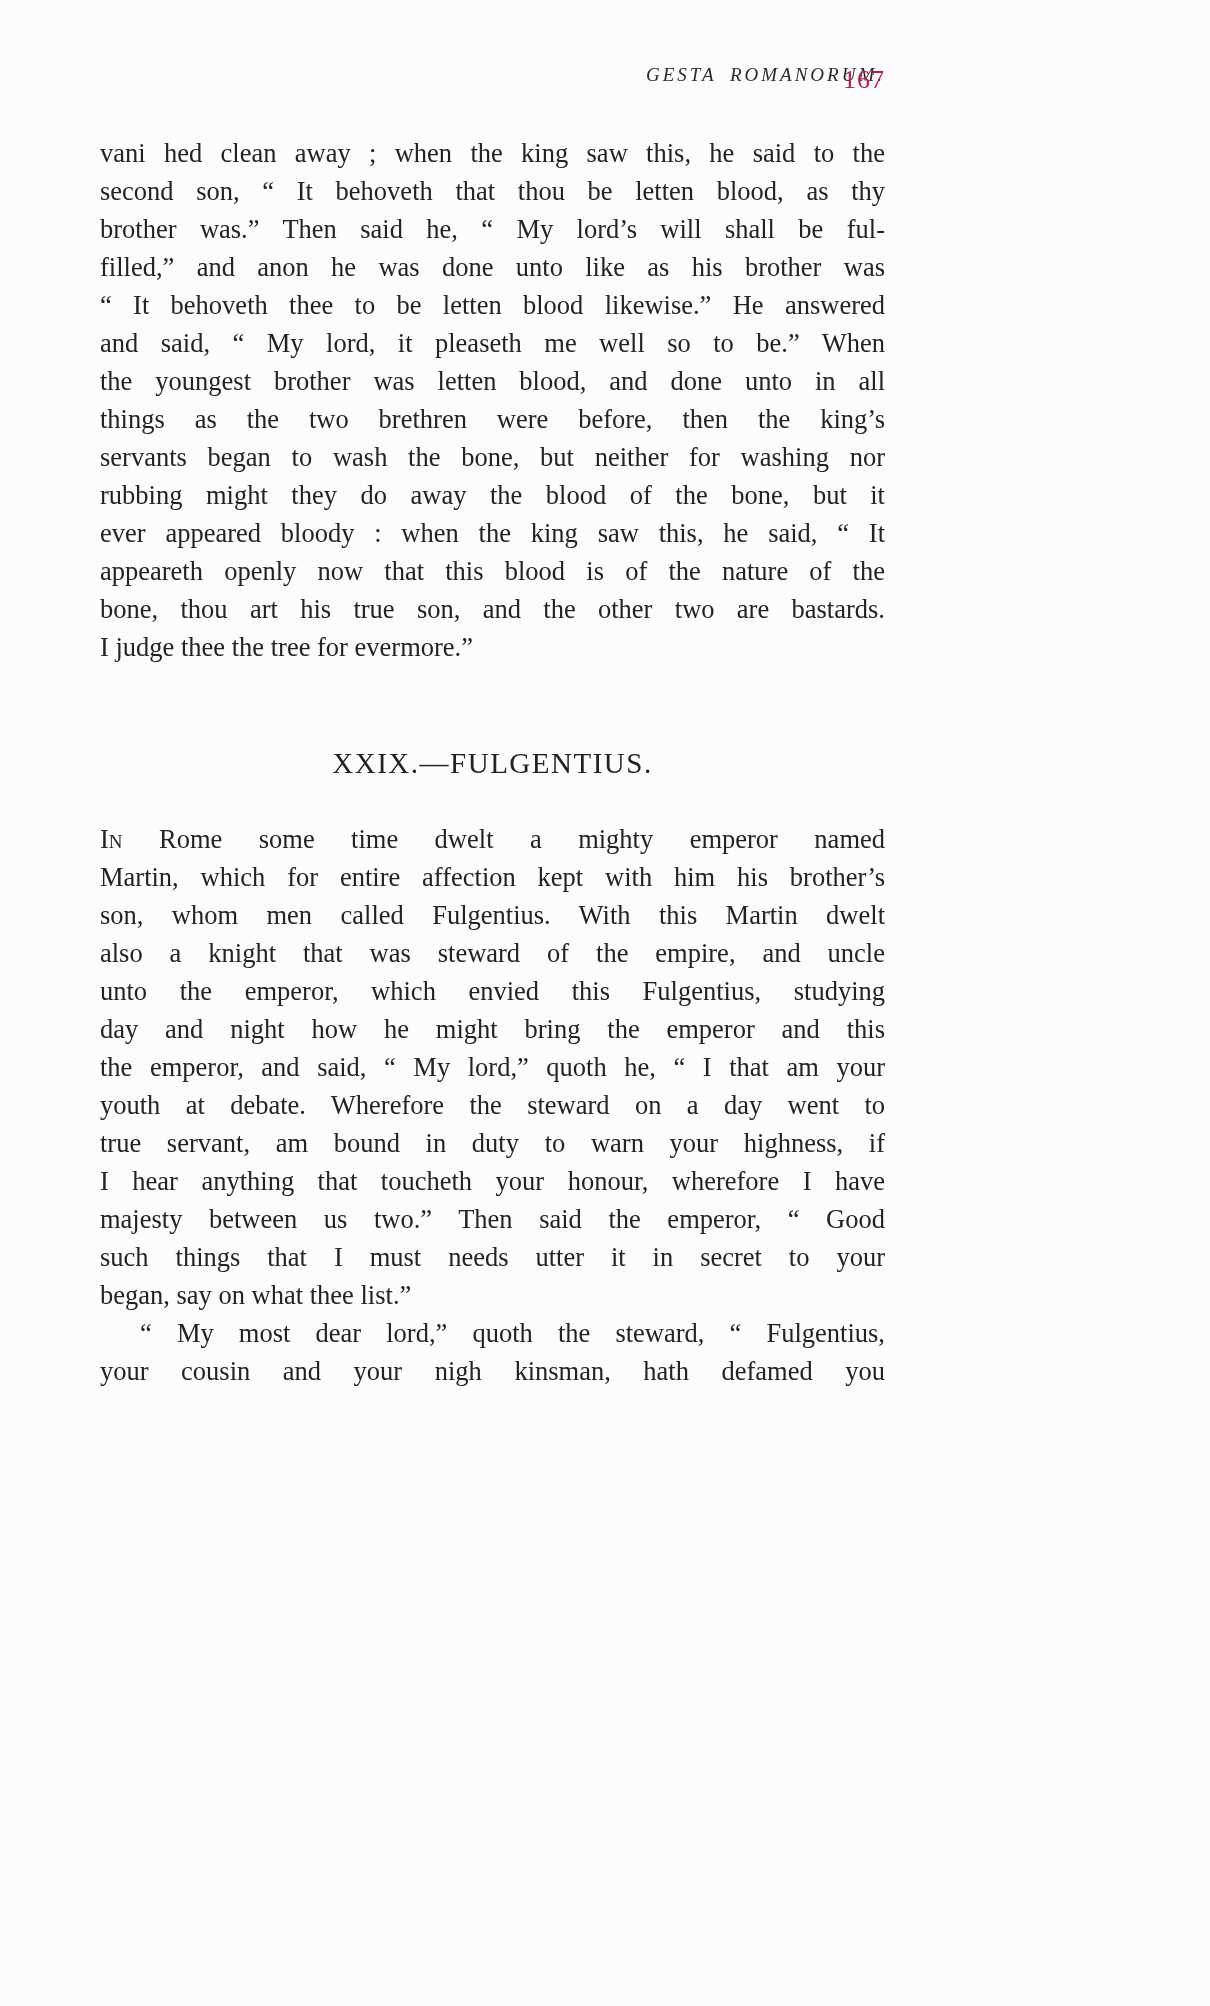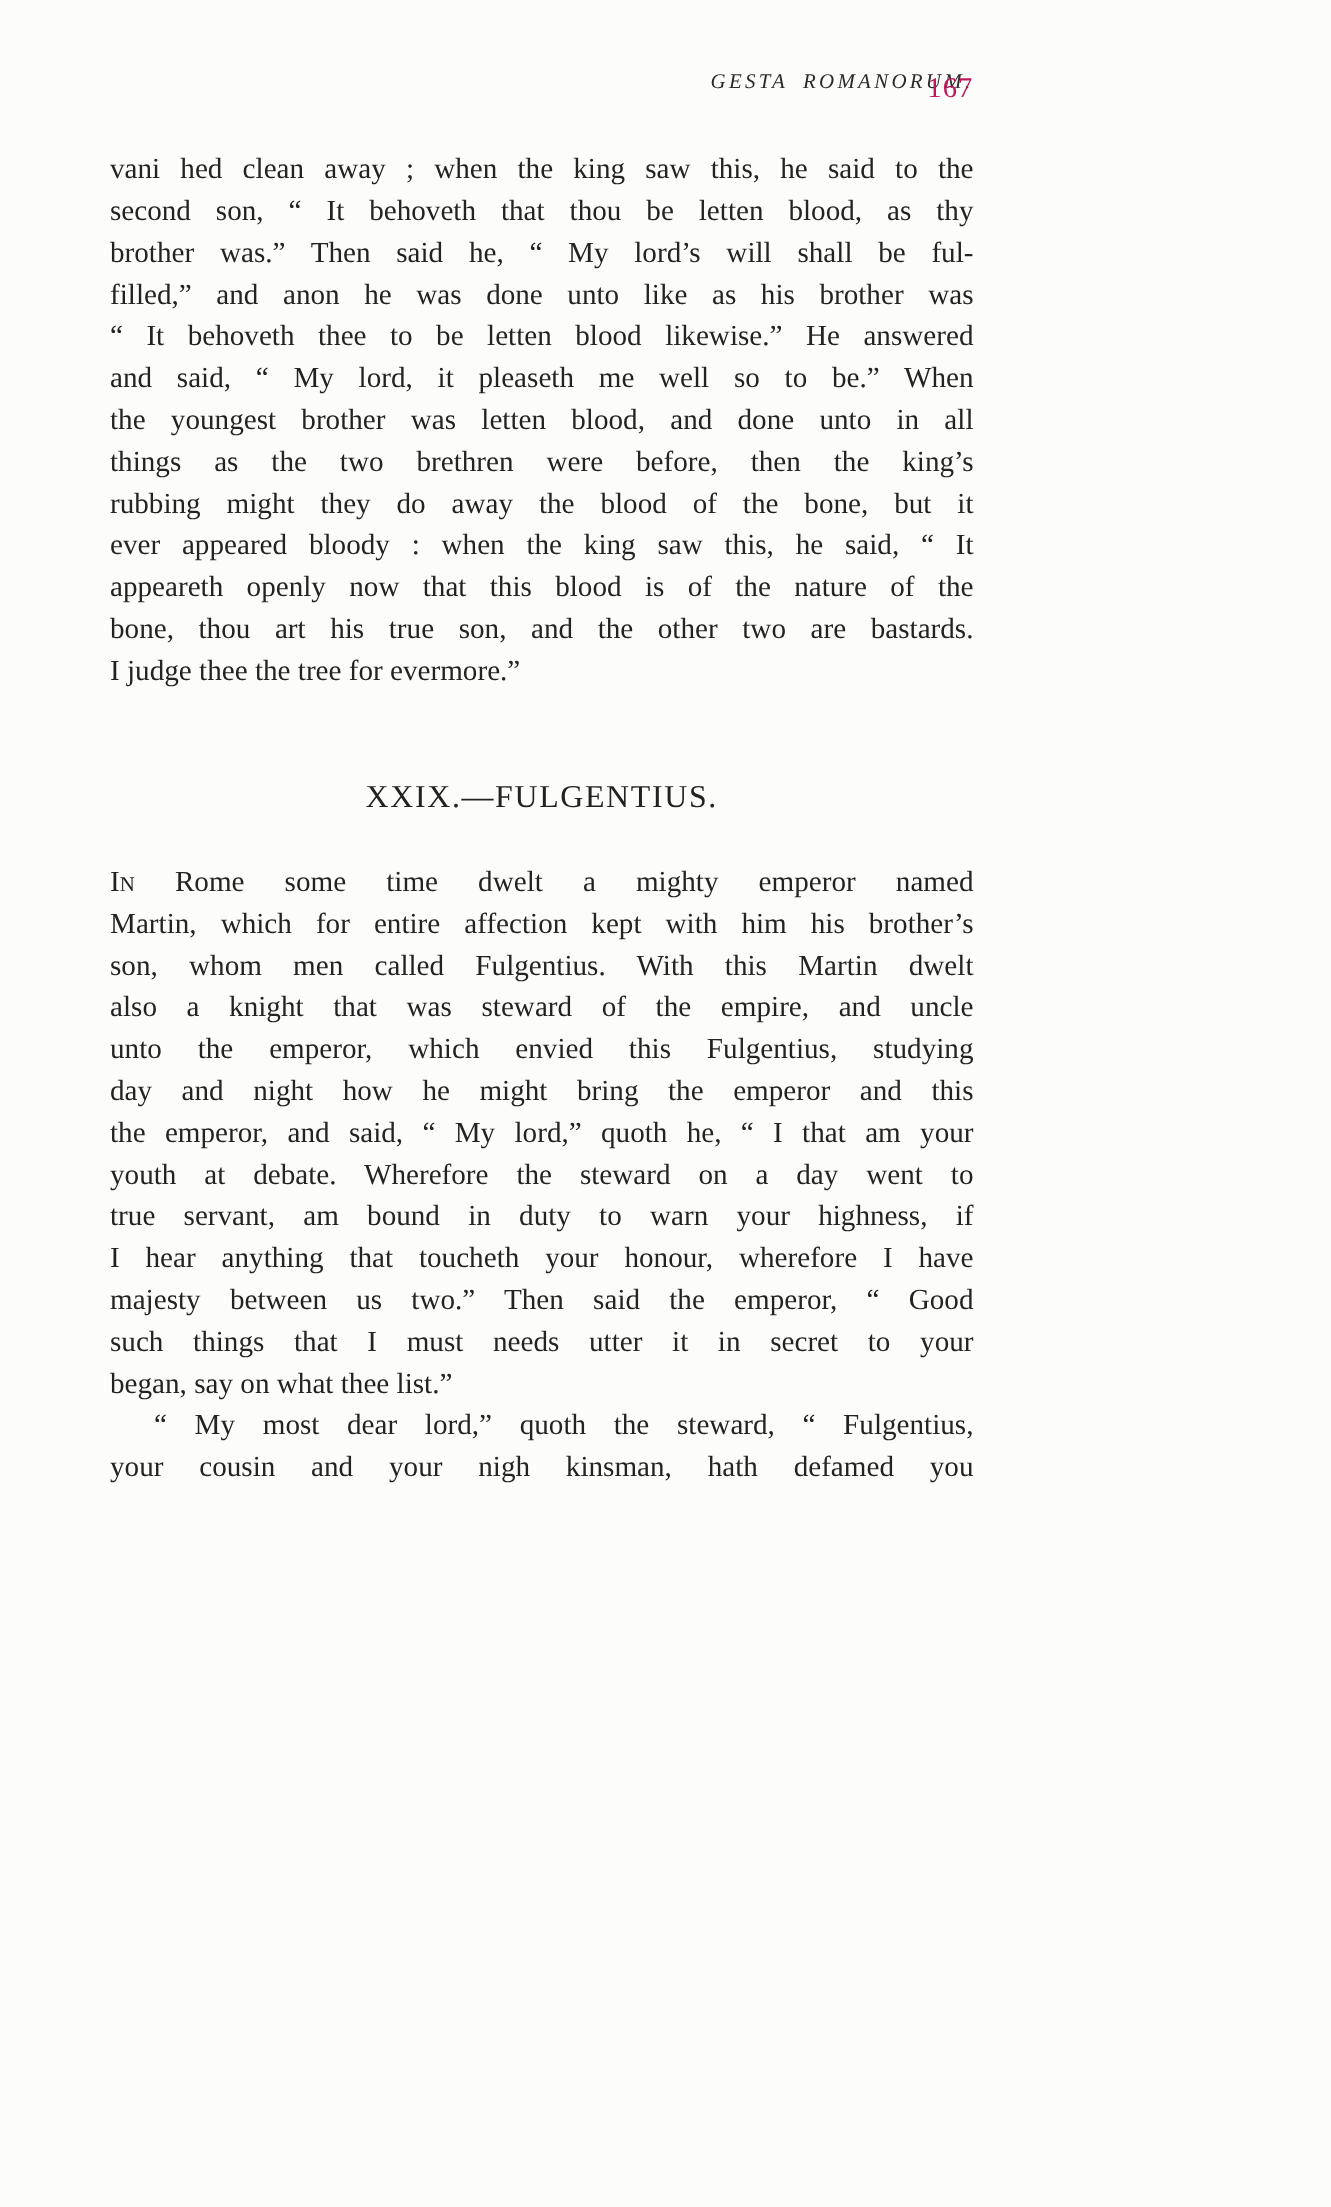--- a/index.html
+++ b/index.html
@@ -91,20 +91,21 @@
     <div class="para">
       <div class="lines">
           <div class="line">vani hed clean away ; when the king saw this, he said to the</div>
           <div class="line">second son, “ It behoveth that thou be letten blood, as thy</div>
           <div class="line">brother was.” Then said he, “ My lord’s will shall be ful-</div>
           <div class="line">filled,” and anon he was done unto like as his brother was</div>
           <div class="line">“ It behoveth thee to be letten blood likewise.” He answered</div>
           <div class="line">and said, “ My lord, it pleaseth me well so to be.” When</div>
           <div class="line">the youngest brother was letten blood, and done unto in all</div>
           <div class="line">things as the two brethren were before, then the king’s</div>
+          <div class="line">servants began to wash the bone, but neither for washing nor</div>
           <div class="line">rubbing might they do away the blood of the bone, but it</div>
           <div class="line">ever appeared bloody : when the king saw this, he said, “ It</div>
           <div class="line">appeareth openly now that this blood is of the nature of the</div>
           <div class="line">bone, thou art his true son, and the other two are bastards.</div>
           <div class="line">I judge thee the tree for evermore.”</div>
         </div>
     </div>
 
     <h2 class="section-heading">XXIX.—FULGENTIUS.</h2>
 

